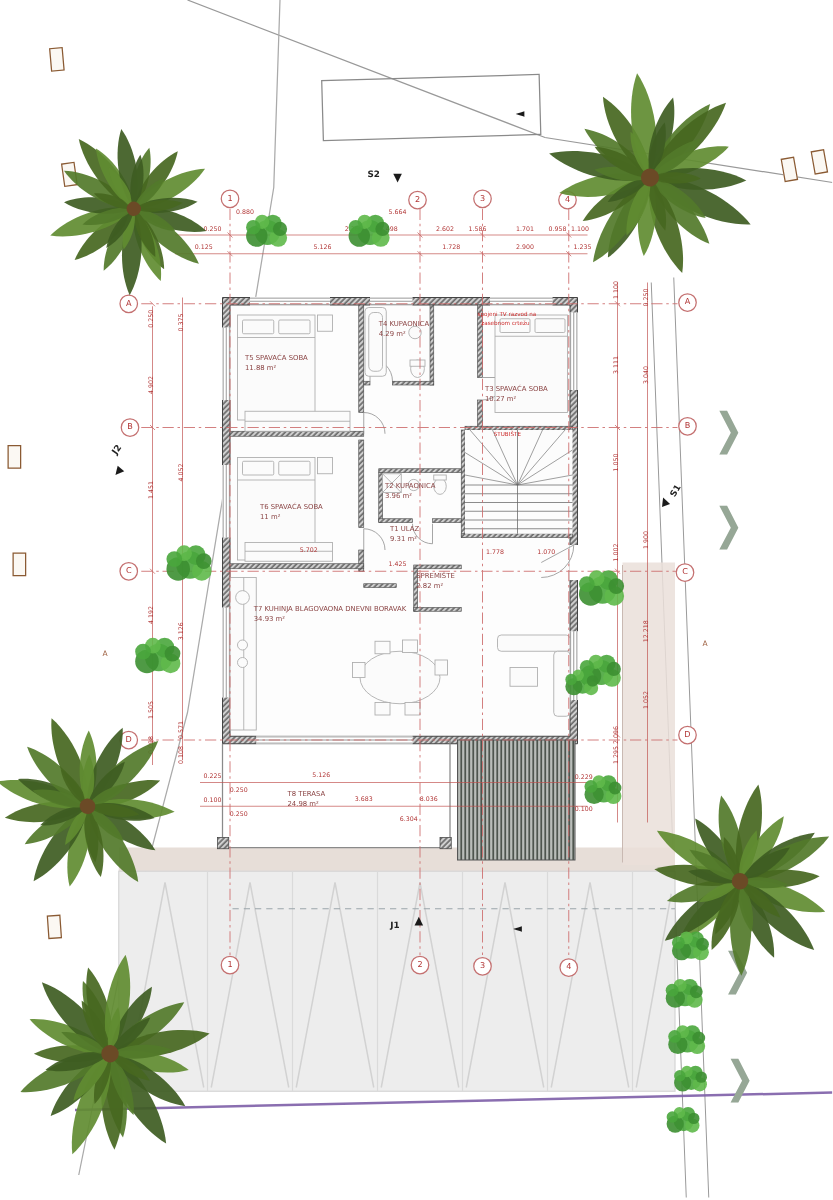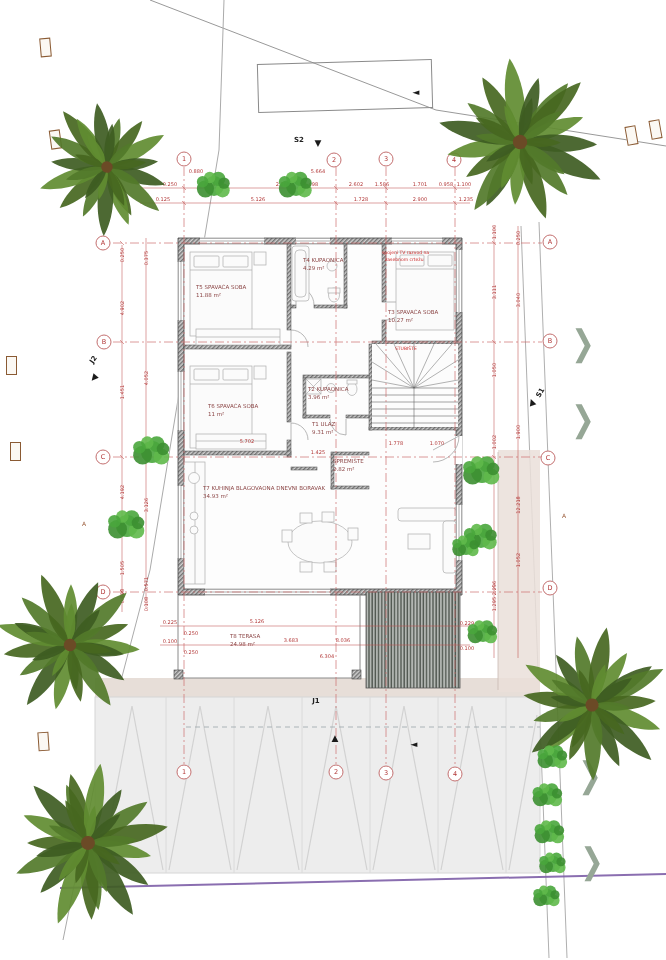--- a/index.html
+++ b/index.html
@@ -305,21 +305,21 @@
       <div>34.93 m²</div>
     </div>
     <div class="room" style="left: 230px; top: 632px;">
       <div>T8 TERASA</div>
       <div>24.98 m²</div>
     </div>
     <div class="note" style="left: 382px; top: 250px;">spojeni TV razvod na</div>
     <div class="note" style="left: 385px; top: 257px;">zasebnom crtežu</div>
     <div class="note" style="left: 395px; top: 346px;">STUBIŠTE</div>
     <div class="marker" style="left: 299px; top: 140px; transform: translate(-50%, -50%) rotate(0deg);">S2</div>
-    <div class="marker" style="left: 316px; top: 701px; transform: translate(-50%, -50%) rotate(0deg);">J1</div>
+    <div class="marker" style="left: 316px; top: 741px; transform: translate(-50%, -50%) rotate(0deg);">J1</div>
     <div class="marker" style="left: 94px; top: 360px; transform: translate(-50%, -50%) rotate(-55deg);">J2</div>
     <div class="marker" style="left: 541px; top: 393px; transform: translate(-50%, -50%) rotate(-60deg);">S1</div>
     <div class="marker section" style="left: 84px; top: 524px; transform: translate(-50%, -50%) rotate(0deg);">A</div>
     <div class="marker section" style="left: 564px; top: 516px; transform: translate(-50%, -50%) rotate(0deg);">A</div>
     <div class="arrowg" style="left: 318px; top: 143px; transform: translate(-50%, -50%) rotate(0deg);">▼</div>
     <div class="arrowg" style="left: 335px; top: 738px; transform: translate(-50%, -50%) rotate(0deg);">▲</div>
     <div class="arrowg" style="left: 94px; top: 378px; transform: translate(-50%, -50%) rotate(40deg);">▼</div>
     <div class="arrowg" style="left: 532px; top: 402px; transform: translate(-50%, -50%) rotate(-20deg);">▲</div>
     <div class="arrowg" style="left: 416px; top: 92px; transform: translate(-50%, -50%) rotate(0deg);">◄</div>
     <div class="arrowg" style="left: 414px; top: 744px; transform: translate(-50%, -50%) rotate(0deg);">◄</div>

